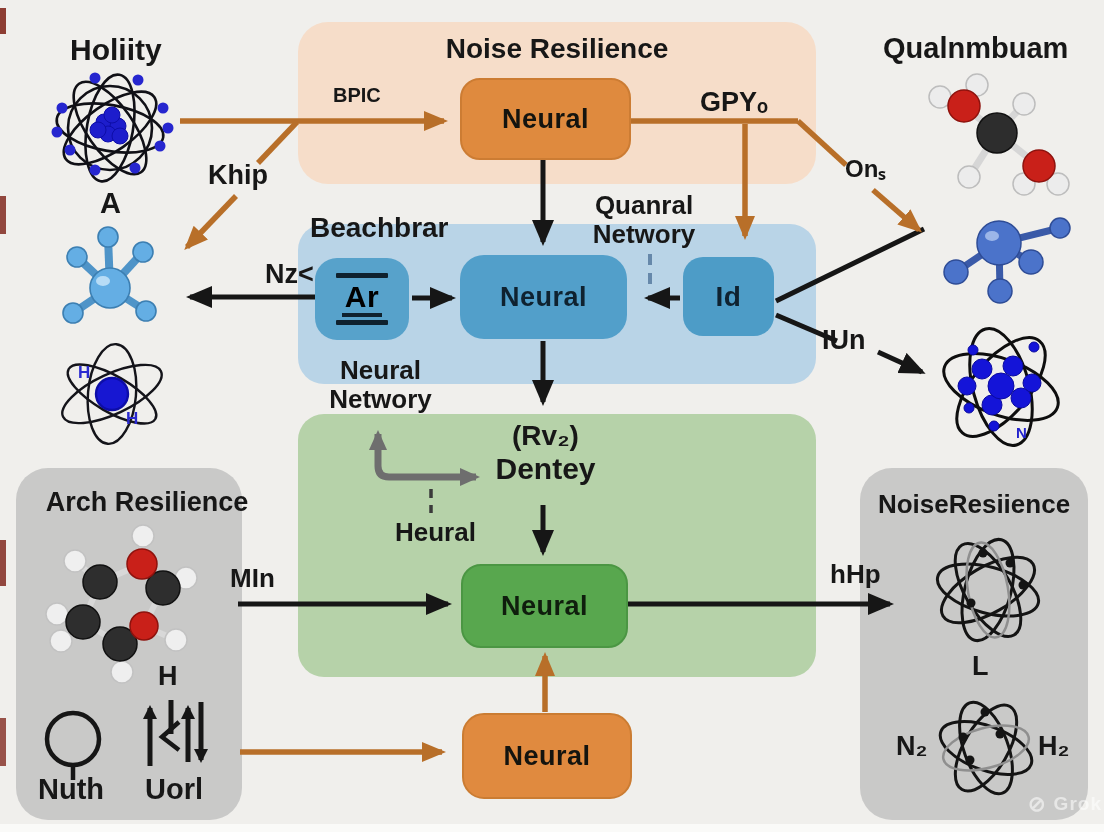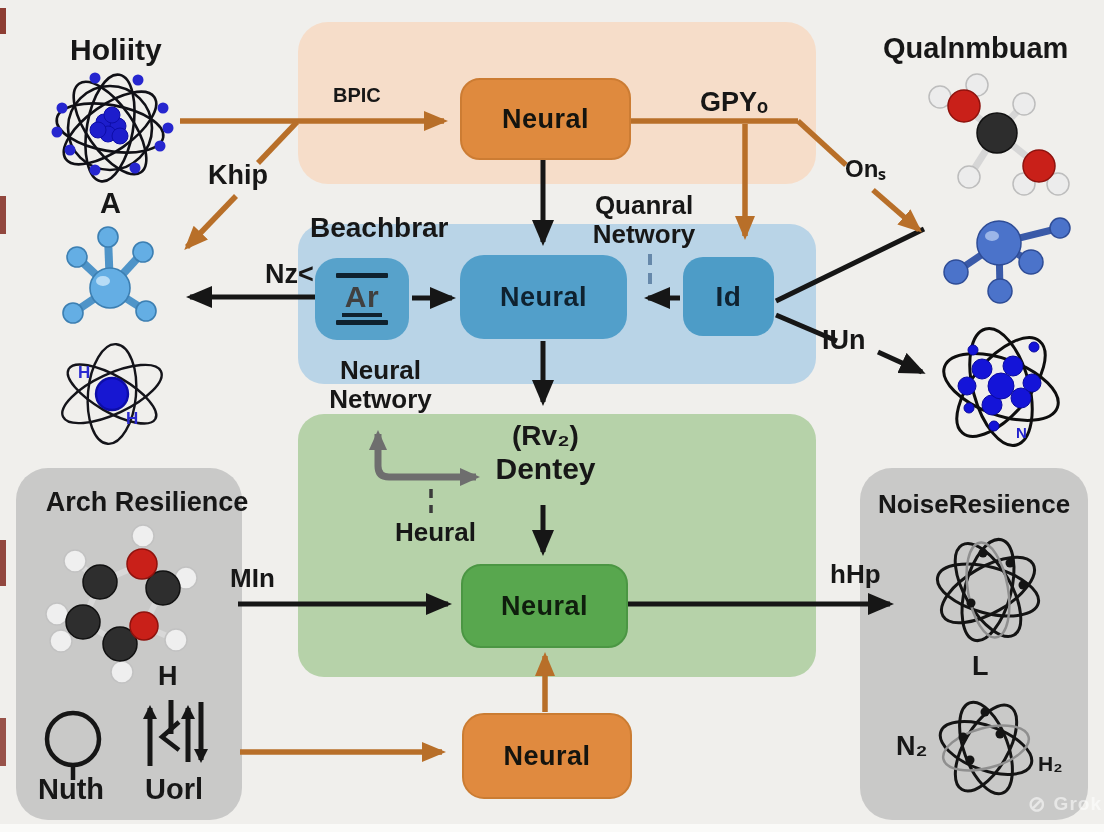--- a/index.html
+++ b/index.html
@@ -8,21 +8,21 @@
     background:#f0efec;
     font-family:"Liberation Sans",sans-serif;font-weight:700;color:#171717;
   }
   .panel{position:absolute;z-index:1;}
   .svg-overlay{position:absolute;left:0;top:0;z-index:2;}
   .box{position:absolute;z-index:3;display:flex;align-items:center;justify-content:center;
        font-size:27px;color:#14140f;letter-spacing:.5px;}
   .lbl{position:absolute;z-index:4;white-space:nowrap;line-height:1.1;}
   .center{text-align:center;}
   .ar-bar{width:52px;height:5px;background:#0f222f;margin:3px auto;border-radius:1px;}
-  .ar-text{font-size:30px;color:#404040;border-bottom:4px solid #0f222f;padding:0 3px;line-height:1.05;}
+  .ar-text{font-size:30px;color:#000000;border-bottom:4px solid #0f222f;padding:0 3px;line-height:1.05;}
   .edge-art{position:absolute;left:0;width:6px;z-index:5;background:#7b1d13;}
   .wm{position:absolute;z-index:6;display:flex;gap:7px;align-items:center;
       color:rgba(255,255,255,0.55);font-size:19px;letter-spacing:1px;}
 </style>
 </head>
 <body>
 
 <div id="stage">
 
   <div class="panel" style="left:298px;top:22px;width:518px;height:162px;border-radius:30px;background:#f6ddc9;"></div>
@@ -296,20 +296,21 @@
   </div>
 
   <div class="box" style="left:462px;top:713px;width:166px;height:82px;border-radius:22px;background:#e08a3f;border:2px solid #cb7c32;">
     <span>Neural</span>
   </div>
 
   <div class="lbl" style="left:70px;top:33px;font-size:30px;">Holiity</div>
   <div class="lbl" style="left:100px;top:188px;font-size:29px;">A</div>
   <div class="lbl" style="left:208px;top:161px;font-size:27px;">Khip</div>
 
+  <div class="lbl center" style="left:298px;top:34px;width:518px;font-size:28px;">Noise Resilience</div>
   <div class="lbl" style="left:333px;top:84px;font-size:20px;">BPIC</div>
   <div class="lbl" style="left:700px;top:88px;font-size:27px;">GPYₒ</div>
 
   <div class="lbl" style="left:883px;top:33px;font-size:29px;text-align:right;">Qualnmbuam</div>
   <div class="lbl" style="left:845px;top:156px;font-size:24px;">Onₛ</div>
 
   <div class="lbl" style="left:310px;top:213px;font-size:28px;">Beachbrar</div>
   <div class="lbl center" style="left:588px;top:191px;width:112px;font-size:26px;">
     <div>Quanral</div>
     <div>Networy</div>
@@ -332,21 +333,21 @@
   <div class="lbl" style="left:830px;top:560px;font-size:26px;">hHp</div>
 
   <div class="lbl center" style="left:16px;top:488px;width:262px;font-size:27px;">Arch Resilience</div>
   <div class="lbl" style="left:158px;top:662px;font-size:27px;">H</div>
   <div class="lbl" style="left:38px;top:774px;font-size:29px;">Nuth</div>
   <div class="lbl" style="left:145px;top:774px;font-size:29px;">Uorl</div>
 
   <div class="lbl center" style="left:860px;top:490px;width:228px;font-size:26px;">NoiseResiience</div>
   <div class="lbl" style="left:972px;top:652px;font-size:27px;">L</div>
   <div class="lbl" style="left:896px;top:732px;font-size:27px;">N₂</div>
-  <div class="lbl" style="left:1038px;top:752px;font-size:21px;">H₂</div>
+  <div class="lbl" style="left:1038px;top:732px;font-size:27px;">H₂</div>
 
   <div class="wm" style="left:1028px;top:792px;">
     <span style="font-size:21px;">⊘</span>
     <span>Grok</span>
   </div>
 
   <div class="edge-art" style="top:8px;height:26px;opacity:.85;"></div>
   <div class="edge-art" style="top:196px;height:38px;opacity:.8;"></div>
   <div class="edge-art" style="top:540px;height:46px;opacity:.8;"></div>
   <div class="edge-art" style="top:718px;height:48px;opacity:.75;"></div>

